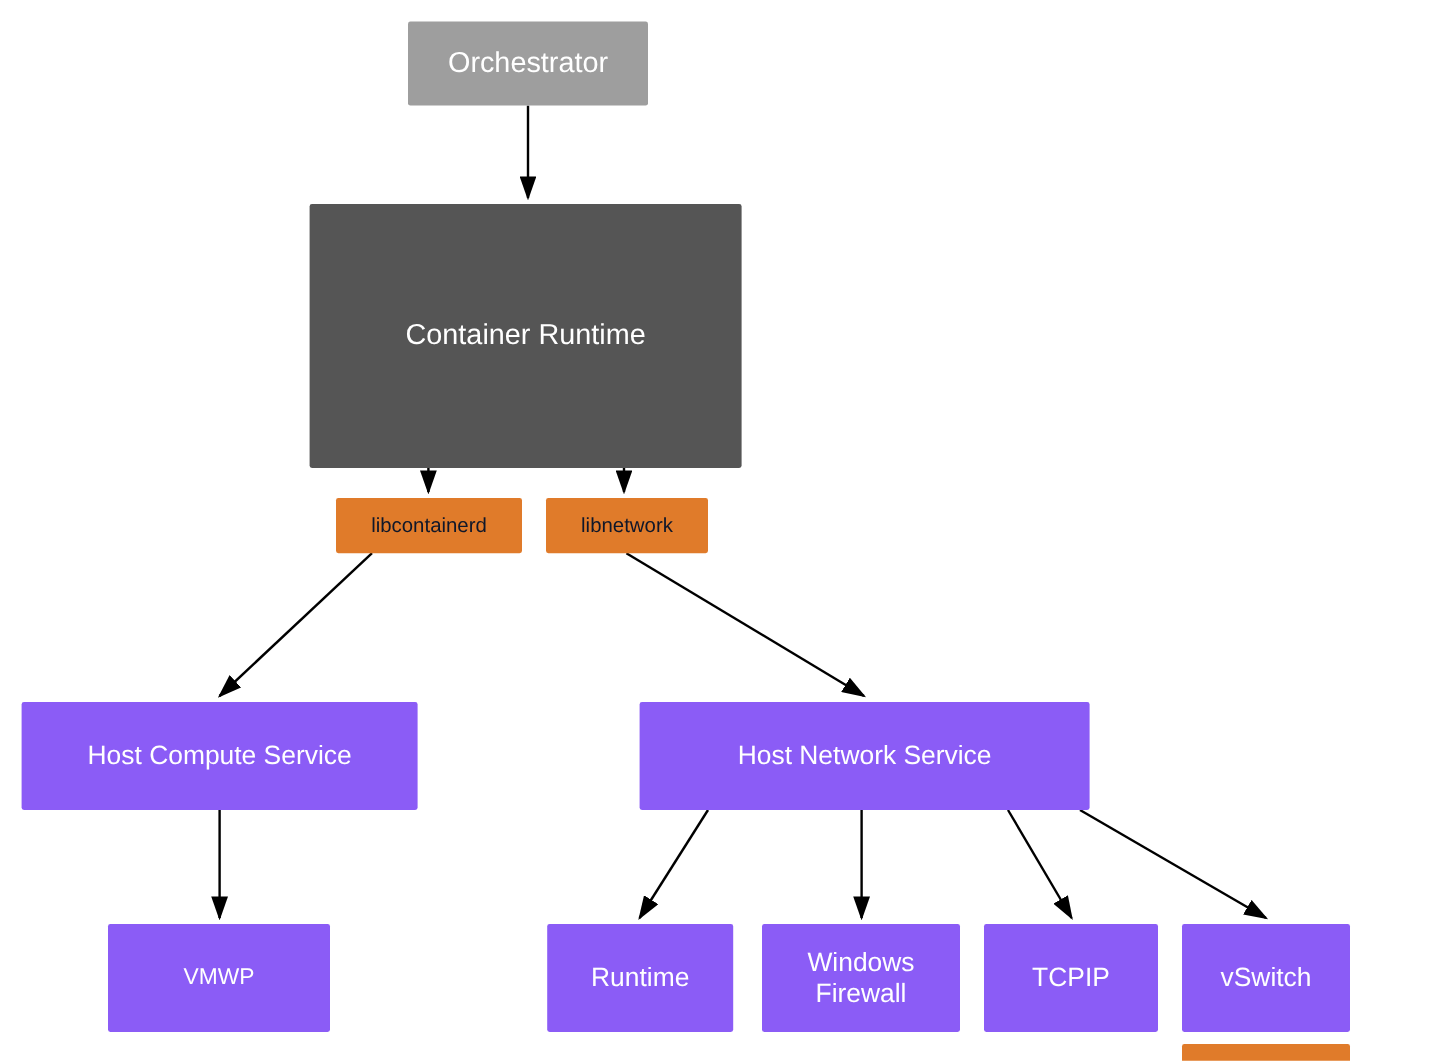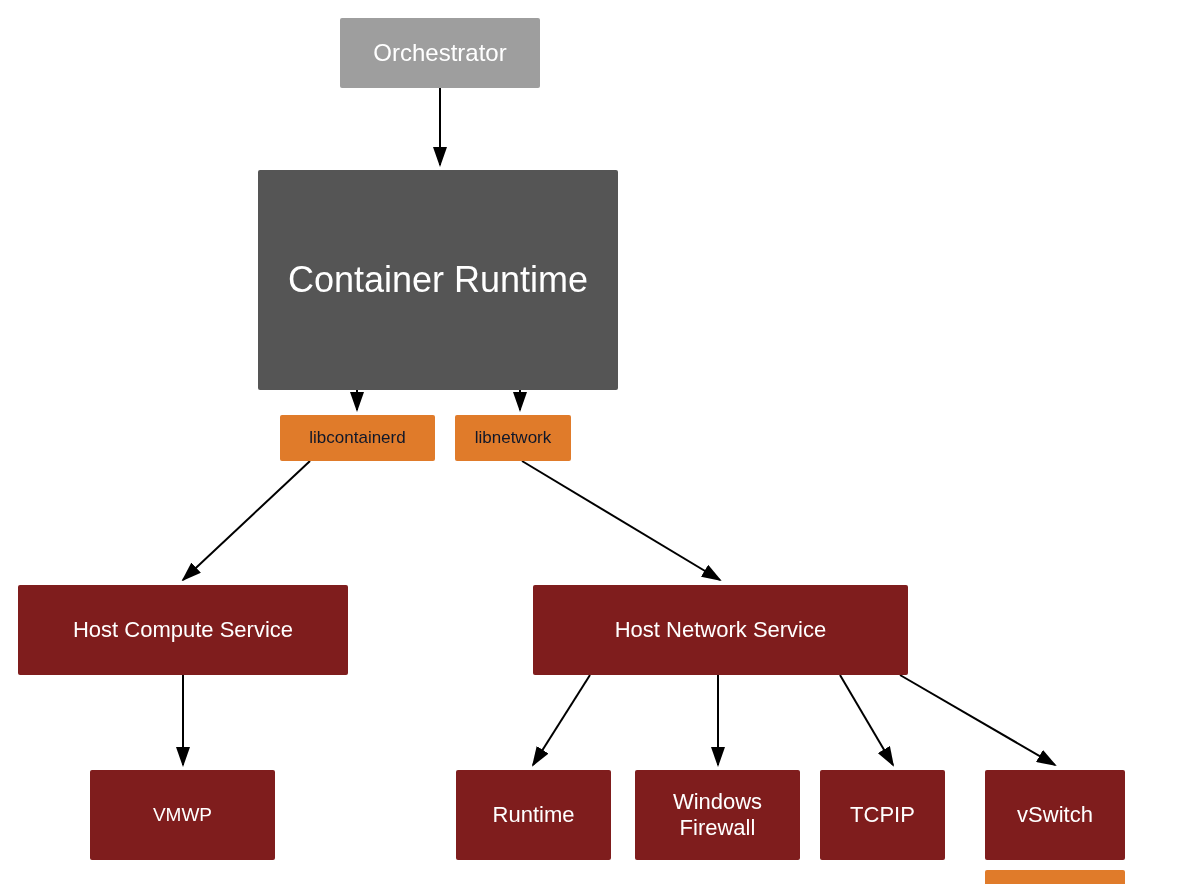--- a/index.html
+++ b/index.html
@@ -34,21 +34,21 @@
     .box-gray-dark {
       background-color: #555555;
       color: #ffffff;
     }
     .box-orange {
       background-color: #e07b2a;
       color: #0f172a;
       font-size: 18px;
     }
     .box-blue {
-      background-color: #7f1d1d;
+      background-color: #8b5cf6;
       color: #ffffff;
     }
     svg.arrows {
       position: absolute;
       top: 0;
       left: 0;
       width: 1196px;
       height: 884px;
       pointer-events: none;
     }
@@ -92,29 +92,29 @@
     <line x1="840" y1="675" x2="893" y2="765" marker-end="url(#arrow)"></line>
 
     <line x1="900" y1="675" x2="1055" y2="765" marker-end="url(#arrow)"></line>
 
   </svg>
 
   <div class="box box-gray-light" style="left:340px; top:18px; width:200px; height:70px; font-size:24px;">
     <span>Orchestrator</span>
   </div>
 
-  <div class="box box-gray-dark" style="left:258px; top:170px; width:360px; height:220px; font-size:36px;">
+  <div class="box box-gray-dark" style="left:258px; top:170px; width:360px; height:220px; font-size:24px;">
     <span>Container Runtime</span>
   </div>
 
   <div class="box box-orange" style="left:280px; top:415px; width:155px; height:46px; font-size:17px;">
     <span>libcontainerd</span>
   </div>
 
-  <div class="box box-orange" style="left:455px; top:415px; width:116px; height:46px; font-size:17px;">
+  <div class="box box-orange" style="left:455px; top:415px; width:135px; height:46px; font-size:17px;">
     <span>libnetwork</span>
   </div>
 
   <div class="box box-blue" style="left:18px; top:585px; width:330px; height:90px; font-size:22px;">
     <span>Host Compute Service</span>
   </div>
 
   <div class="box box-blue" style="left:533px; top:585px; width:375px; height:90px; font-size:22px;">
     <span>Host Network Service</span>
   </div>
@@ -124,21 +124,21 @@
   </div>
 
   <div class="box box-blue" style="left:456px; top:770px; width:155px; height:90px; font-size:22px;">
     <span>Runtime</span>
   </div>
 
   <div class="box box-blue" style="left:635px; top:770px; width:165px; height:90px; font-size:22px;">
     <span>Windows<br>Firewall</span>
   </div>
 
-  <div class="box box-blue" style="left:820px; top:770px; width:125px; height:90px; font-size:22px;">
+  <div class="box box-blue" style="left:820px; top:770px; width:145px; height:90px; font-size:22px;">
     <span>TCPIP</span>
   </div>
 
   <div class="box box-blue" style="left:985px; top:770px; width:140px; height:90px; font-size:22px;">
     <span>vSwitch</span>
   </div>
 
   <div class="box box-orange" style="left:985px; top:832px; width:140px; height:42px; font-size:18px; z-index:10;margin-top:38px;">
     <span>VFP</span>
   </div>

